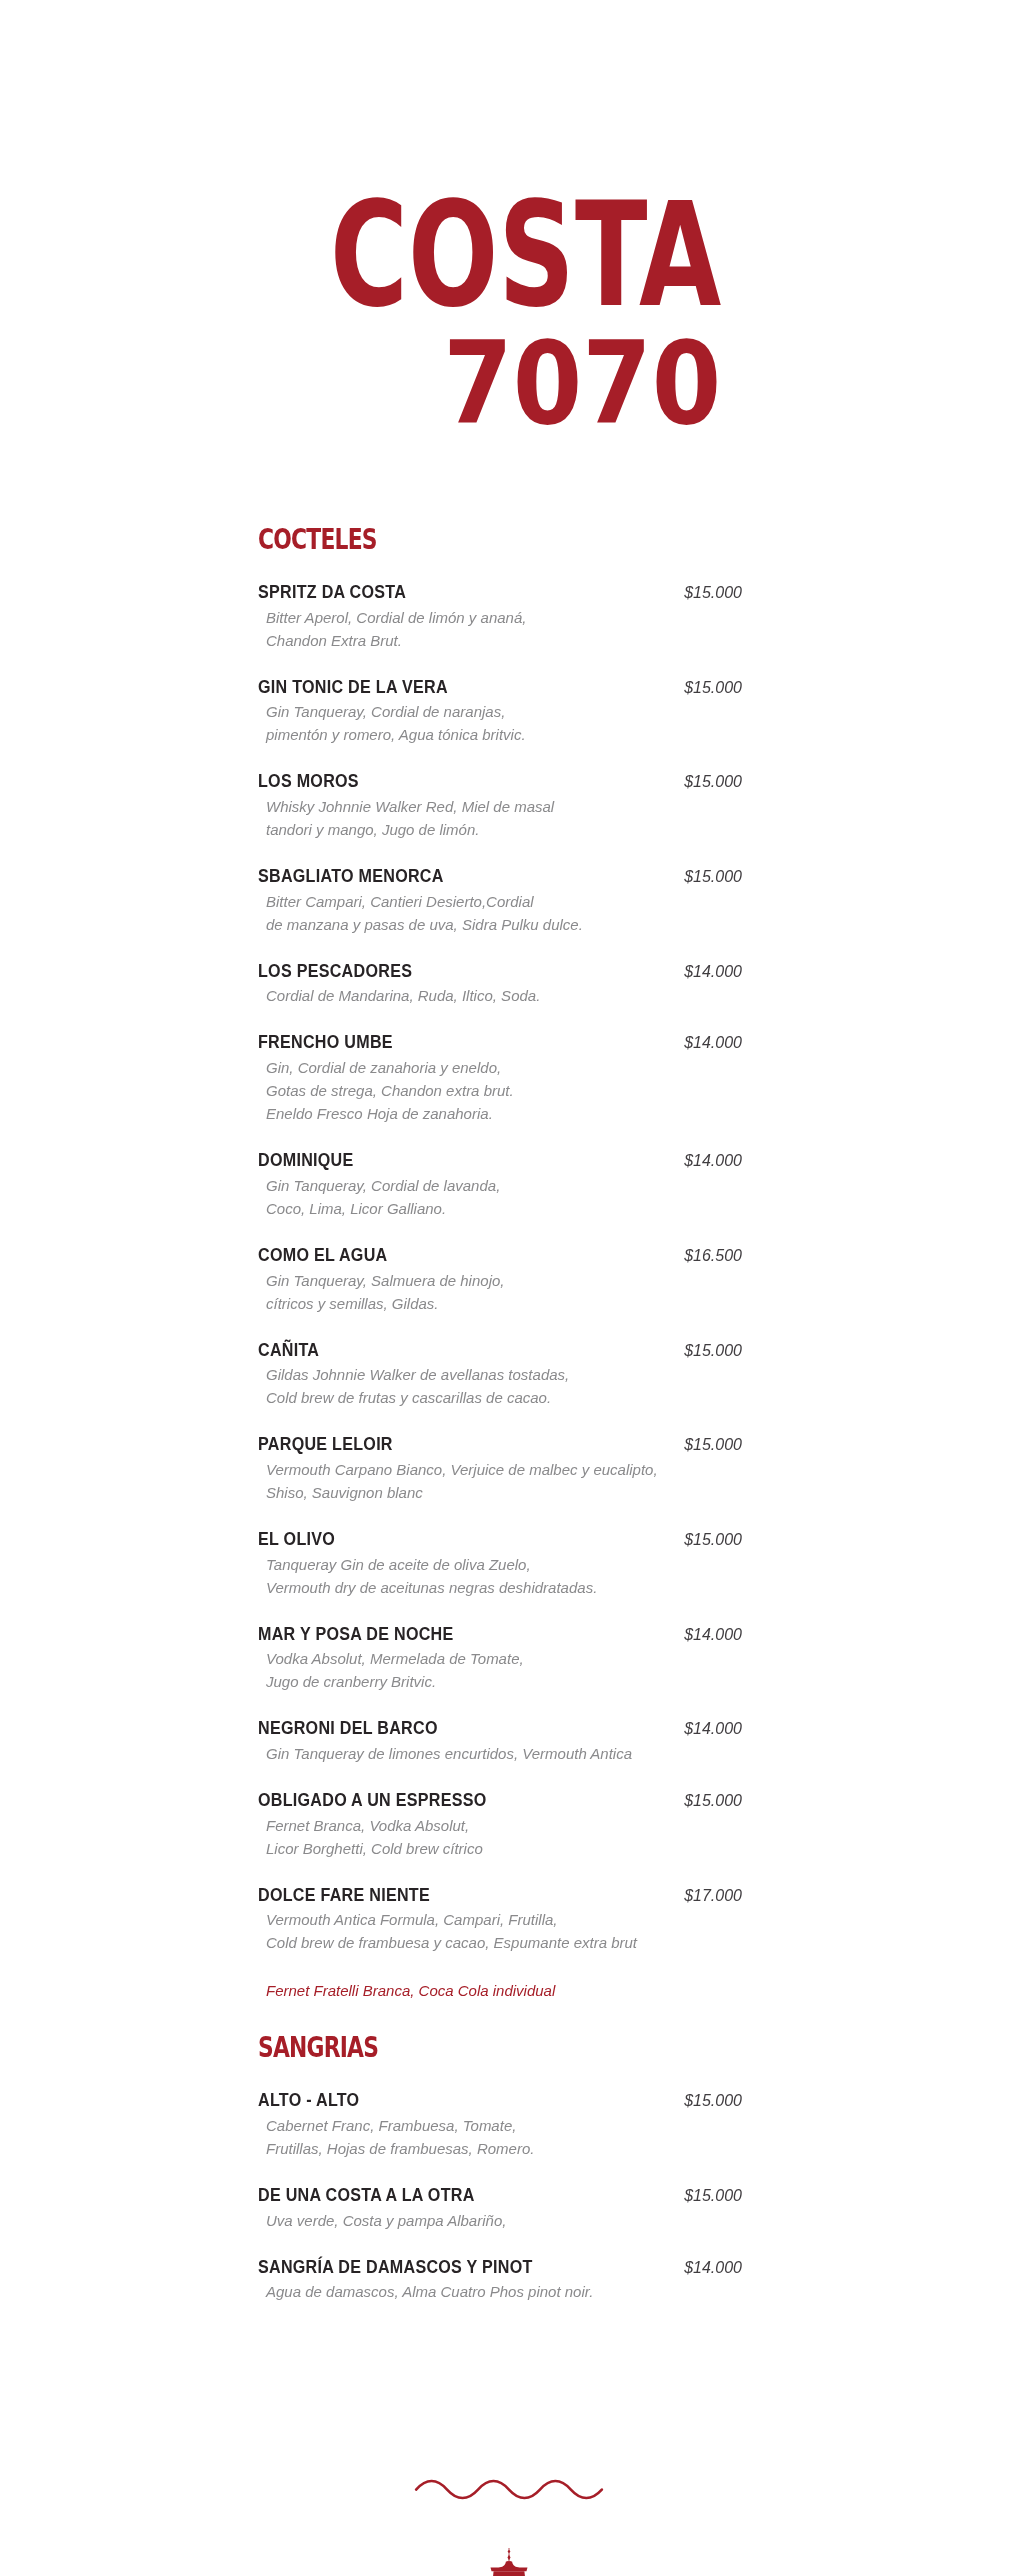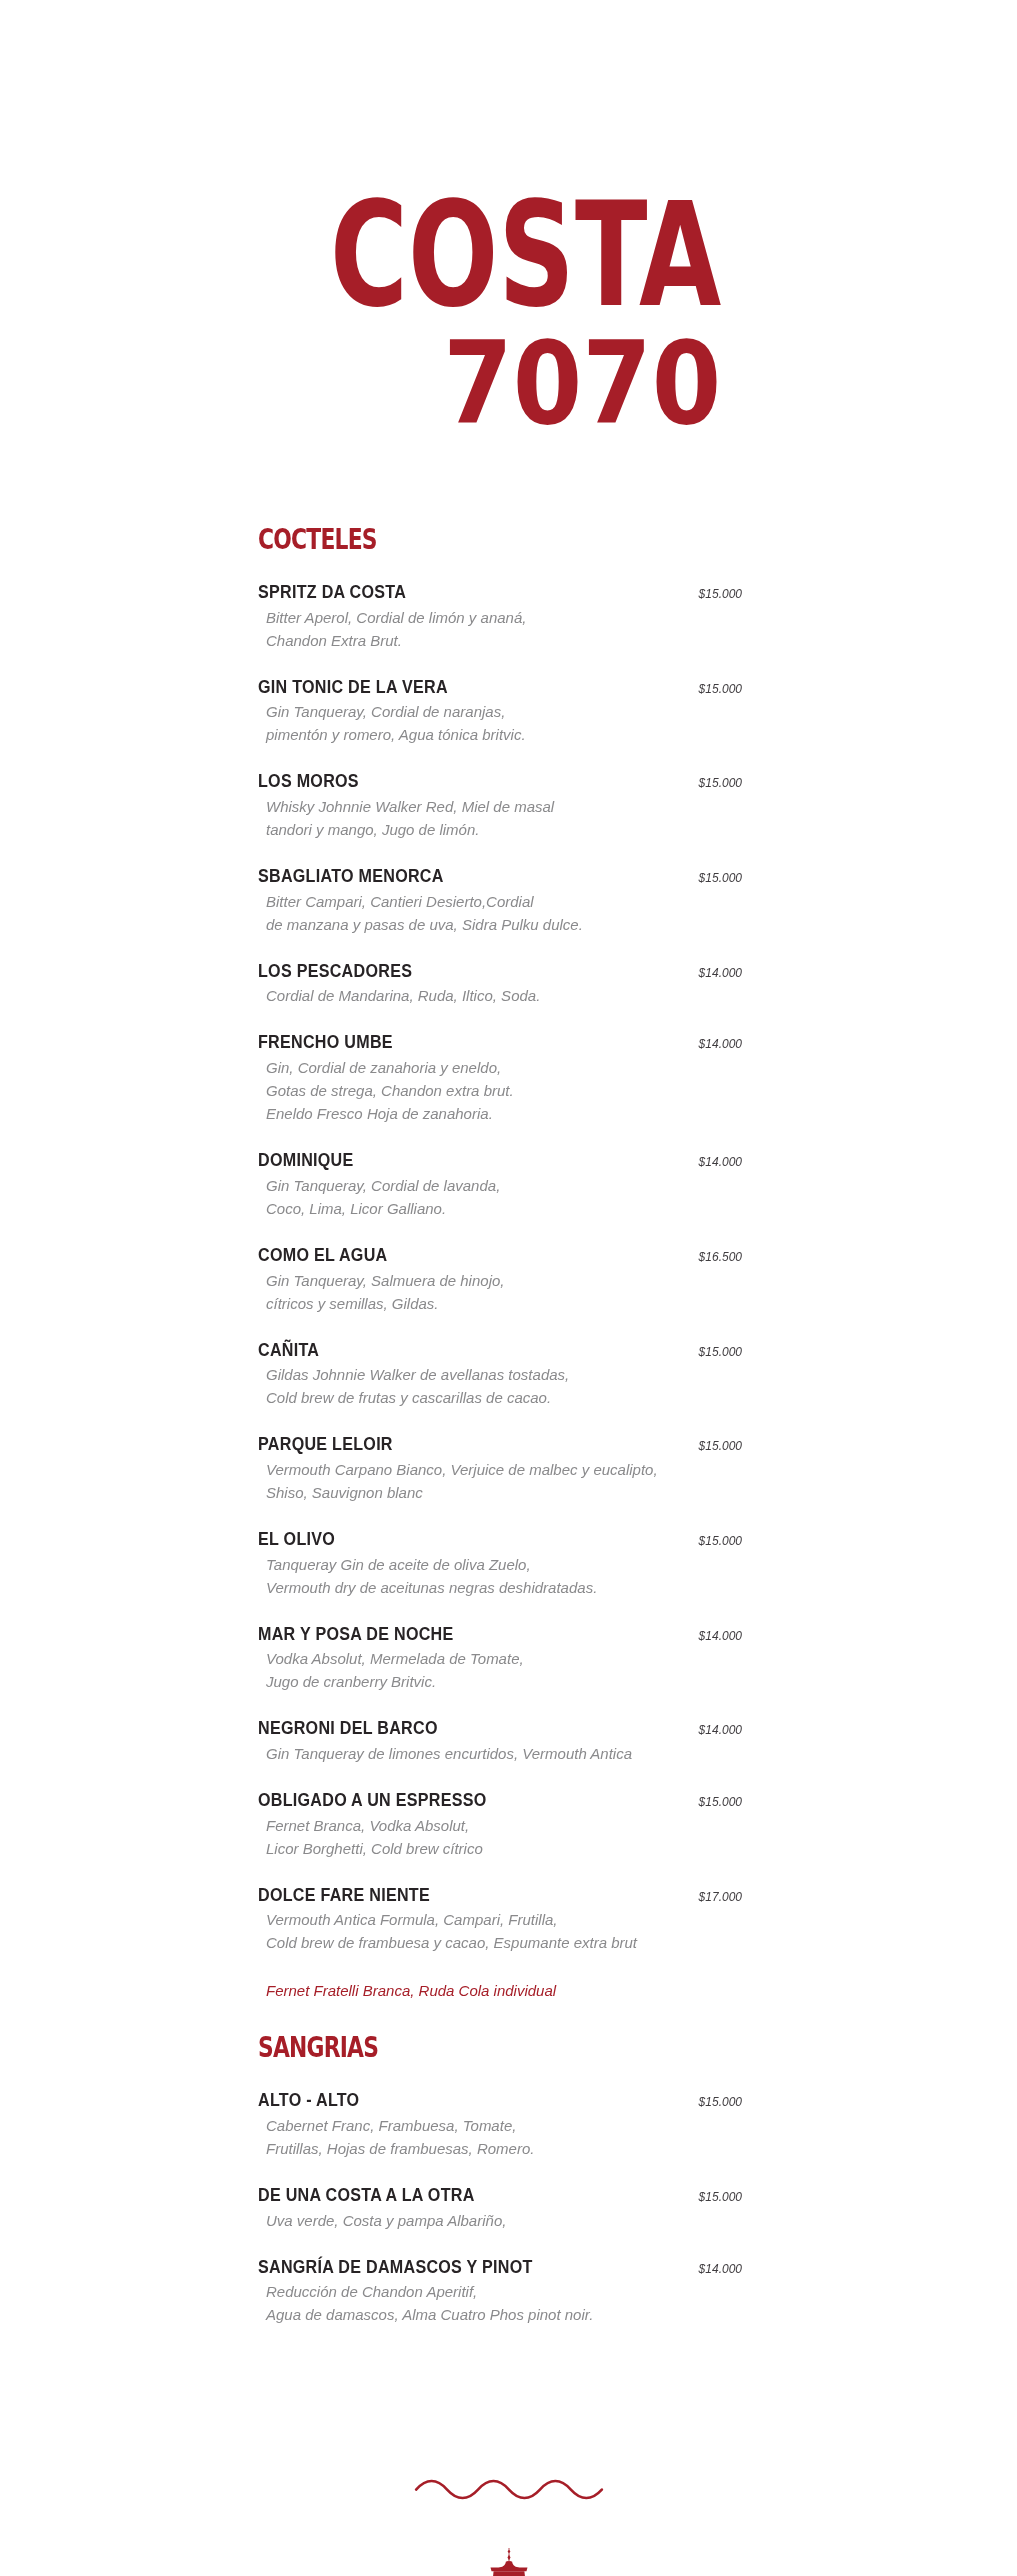--- a/index.html
+++ b/index.html
@@ -28,21 +28,21 @@
     margin-bottom:29px;white-space:nowrap;
   }
   .item{margin-bottom:25px;}
   .item-row{display:flex;justify-content:space-between;align-items:baseline;}
   .item-name{
     font-size:17.5px;line-height:20.6px;font-weight:700;color:var(--title);
     letter-spacing:0.3px;transform:scaleX(0.92);transform-origin:left;
     white-space:nowrap;margin-bottom:3.1px;
   }
   .item-price{
-    font-style:italic;font-size:12px;line-height:20.6px;color:var(--price);
+    font-style:italic;font-size:16px;line-height:20.6px;color:var(--price);
     white-space:nowrap;
   }
   .item-desc{}
   .desc-line{
     font-style:italic;font-size:15px;line-height:23px;color:var(--desc);
     white-space:nowrap;
     margin-left:8px;
   }
   .item.highlight .item-name,
   .item.highlight .item-price,
@@ -212,21 +212,21 @@
               <div class="item-name">DOLCE FARE NIENTE</div>
               <div class="item-price">$17.000</div>
             </div>
             <div class="item-desc">
               <div class="desc-line">Vermouth Antica Formula, Campari, Frutilla,</div>
               <div class="desc-line">Cold brew de frambuesa y cacao, Espumante extra brut</div>
             </div>
           </div>
           <div class="item highlight">
             <div class="item-desc">
-              <div class="desc-line">Fernet Fratelli Branca, Ruda Cola individual</div>
+              <div class="desc-line">Fernet Fratelli Branca, Coca Cola individual</div>
             </div>
           </div>
         </section>
         <section class="menu-section">
           <div class="section-header">SANGRIAS</div>
           <div class="item">
             <div class="item-row">
               <div class="item-name">ALTO - ALTO</div>
               <div class="item-price">$15.000</div>
             </div>
@@ -243,21 +243,20 @@
             <div class="item-desc">
               <div class="desc-line">Uva verde, Costa y pampa Albariño,</div>
             </div>
           </div>
           <div class="item">
             <div class="item-row">
               <div class="item-name">SANGRÍA DE DAMASCOS Y PINOT</div>
               <div class="item-price">$14.000</div>
             </div>
             <div class="item-desc">
-              <div class="desc-line">Reducción de Chandon Aperitif,</div>
               <div class="desc-line">Agua de damascos, Alma Cuatro Phos pinot noir.</div>
             </div>
           </div>
         </section>
       </div>
   </div>
 
   <div class="wave-wrap">
     <svg width="196" height="31" viewBox="0 0 380 60">
       <path d="M8,32

